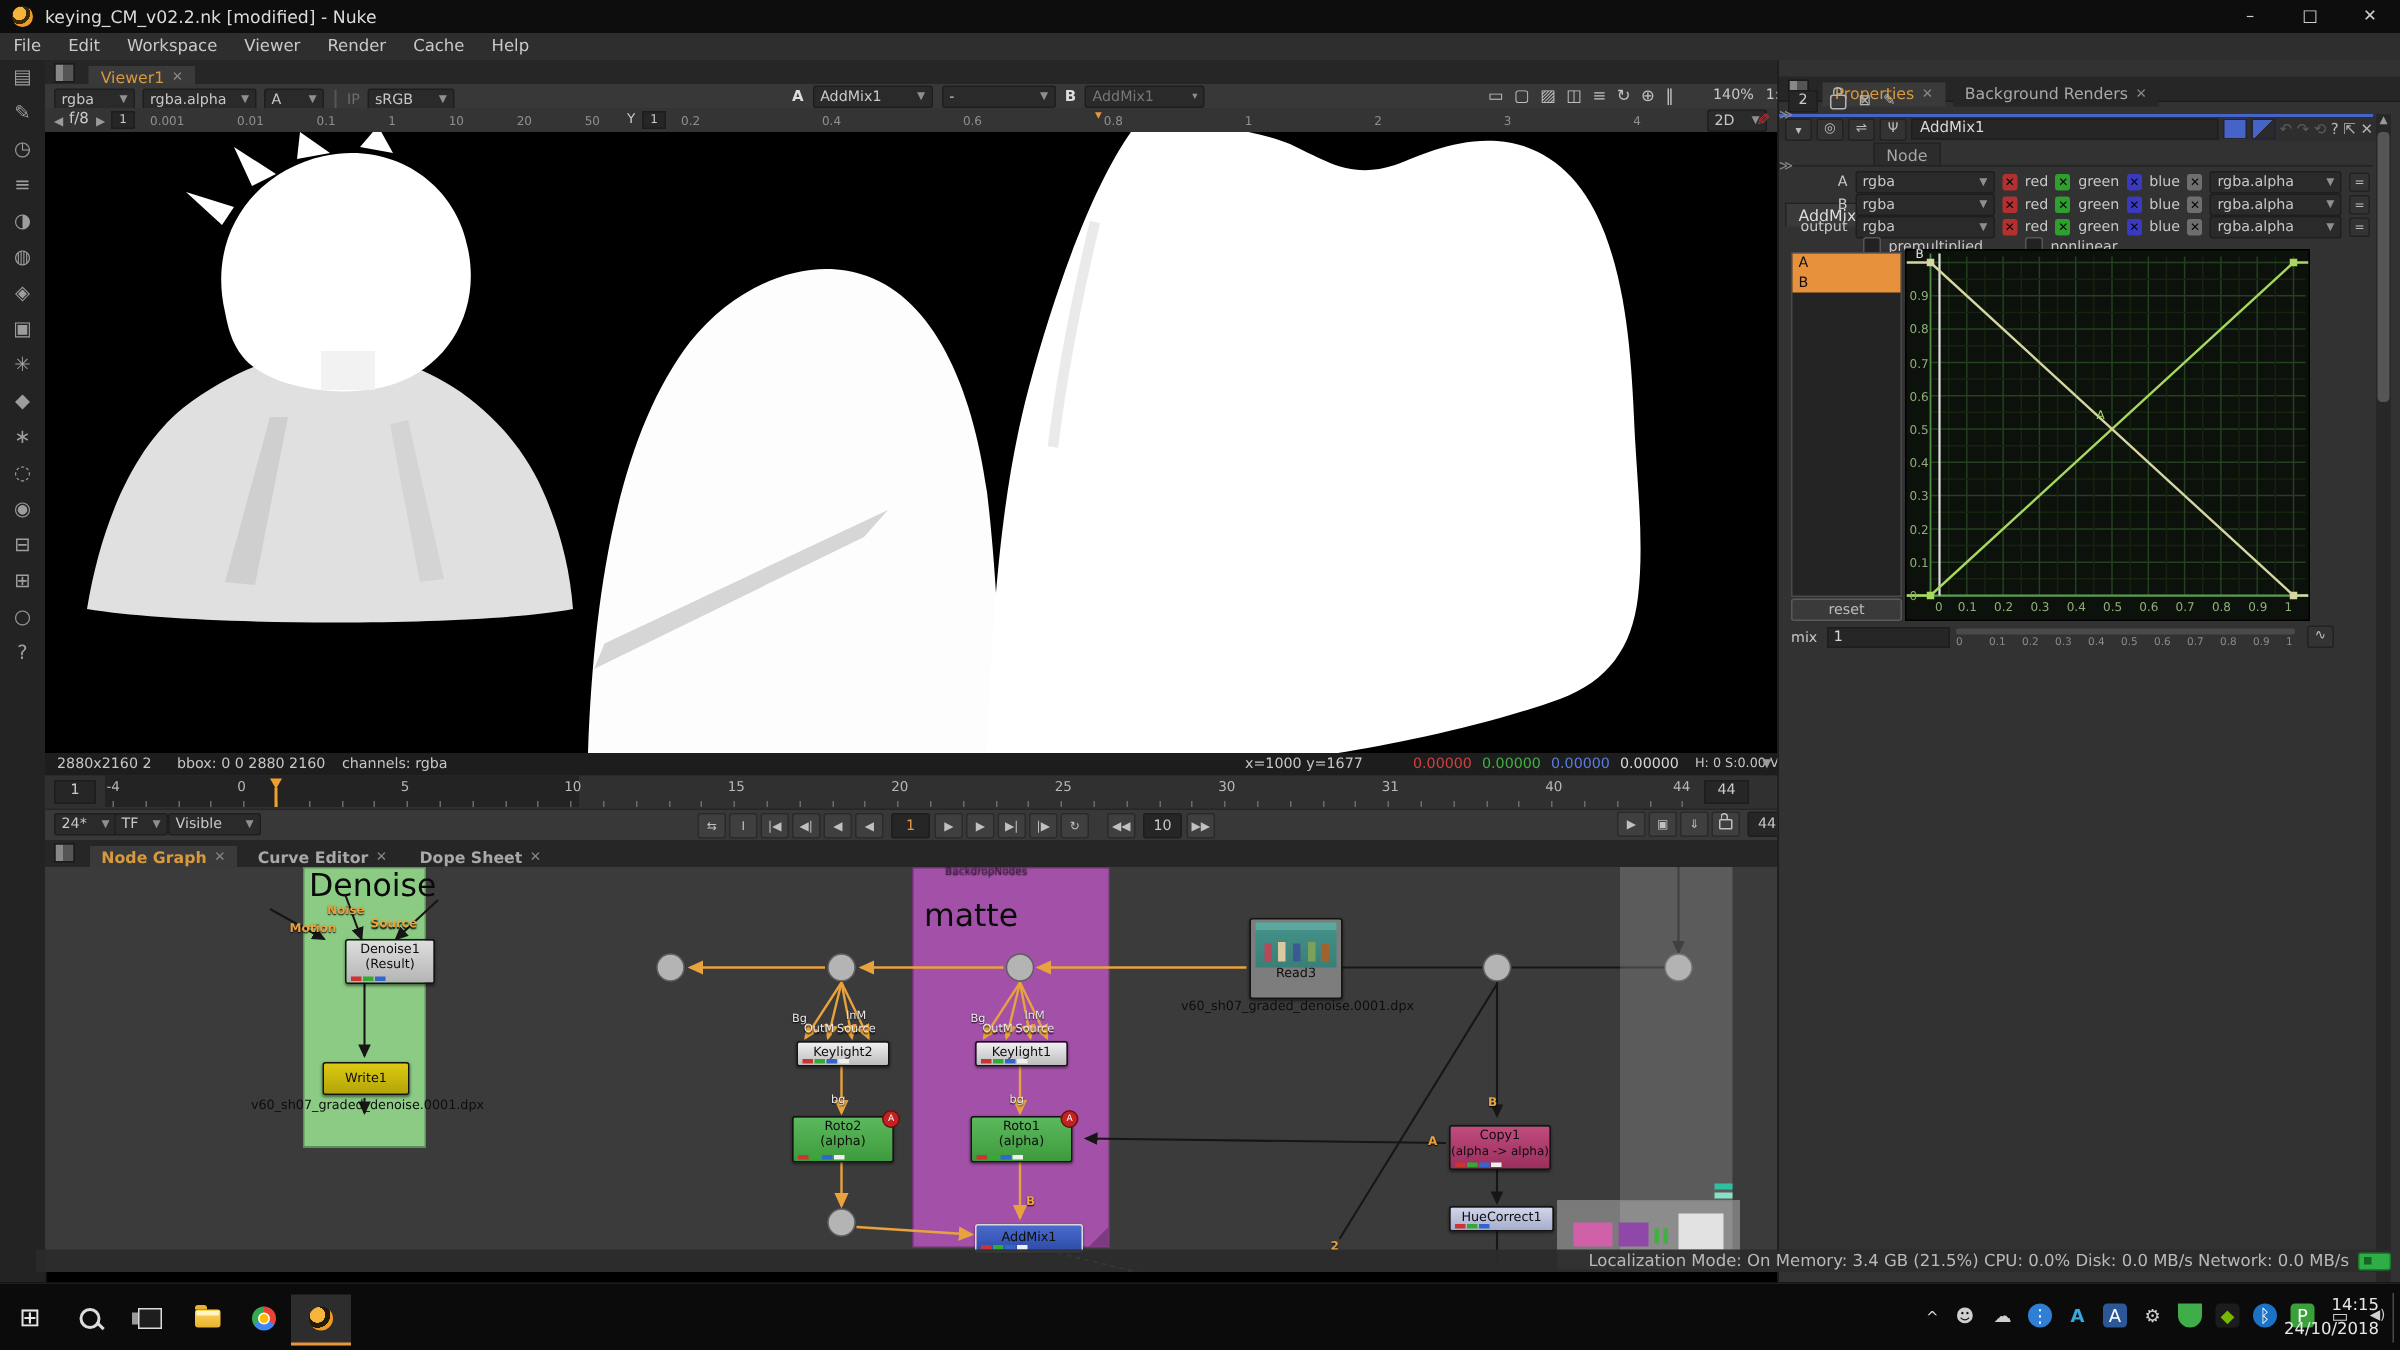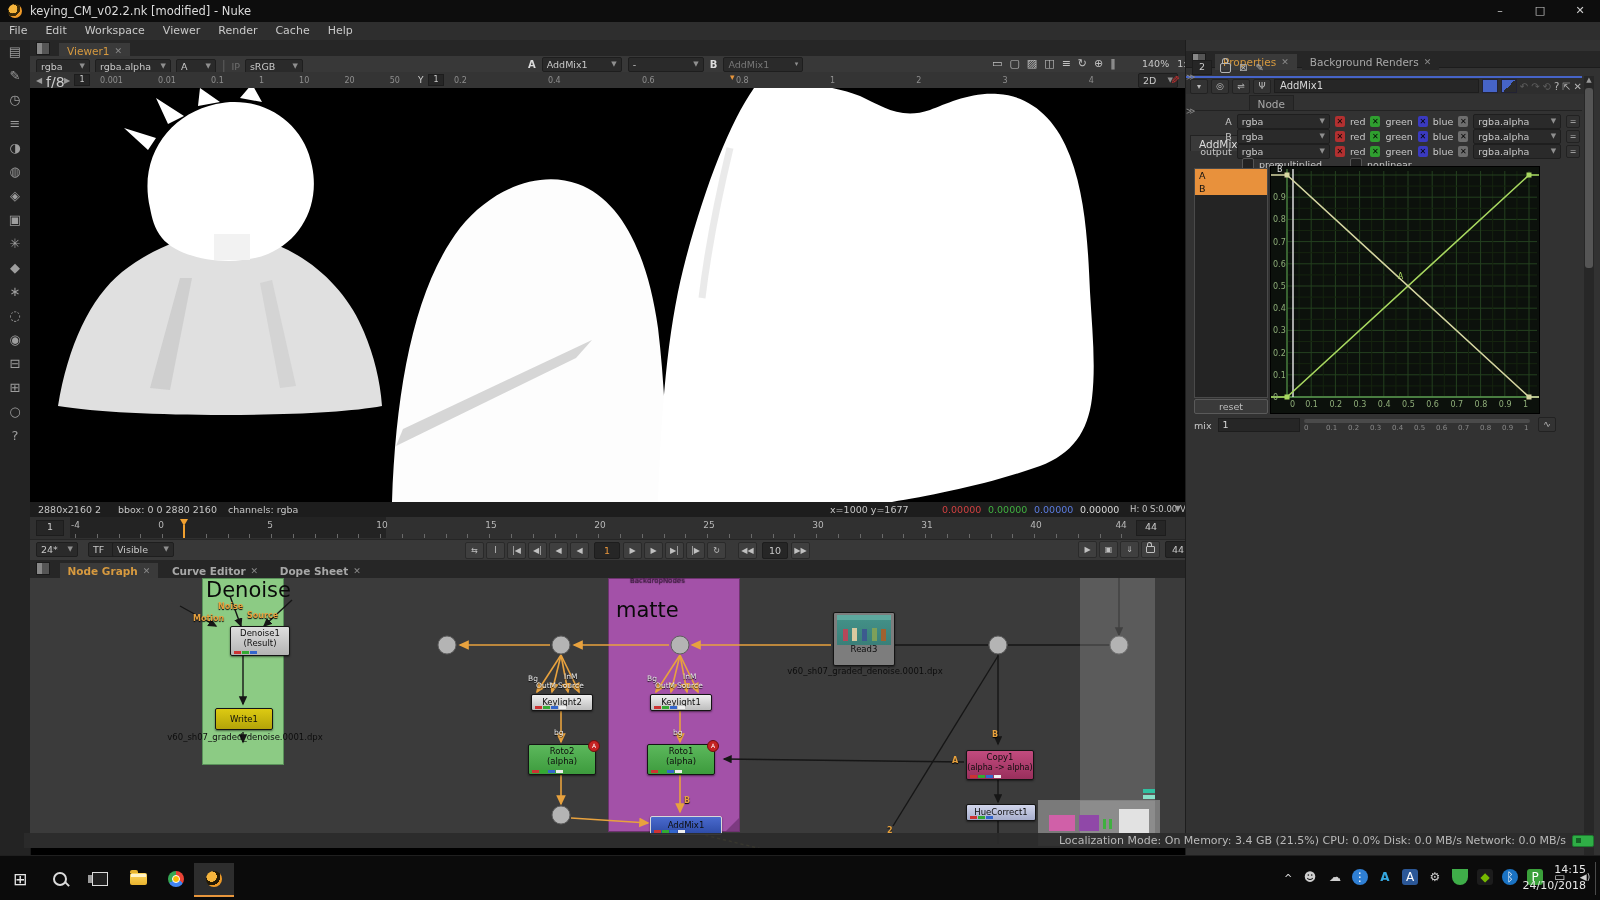--- a/index.html
+++ b/index.html
@@ -169,21 +169,21 @@
     </div>
   <div class="abs" style="left:1112px;top:2px;display:flex;gap:8px;color:#c8c8c8;font-size:9.5px;">
     <span>140%</span>
     <span>1:1</span>
     <span style="color:#8f8f8f;font-size:7px;margin-top:2px;">▼</span>
   </div>
 </div>
 
 <div class="abs" id="viewer-ruler">
   <span class="abs" style="left:6px;top:4px;color:#9a9a9a;">◀</span>
-  <span class="abs" style="left:16px;top:2px;color:#cdcdcd;font-size:14px;">f/8</span>
+  <span class="abs" style="left:16px;top:2px;color:#cdcdcd;font-size:10px;">f/8</span>
   <span class="abs" style="left:34px;top:4px;color:#9a9a9a;">▶</span>
   <span class="abs" style="left:44px;top:2px;width:14px;height:10px;background:#262626;border:1px solid #1d1d1d;color:#ccc;text-align:center;font-size:8px;">1</span>
   <div class="tick-row" id="gain-ticks" style="left:70px;width:300px;">
       <span>0.001</span>
       <span>0.01</span>
       <span>0.1</span>
       <span>1</span>
       <span>10</span>
       <span>20</span>
       <span>50</span>
@@ -314,21 +314,21 @@
       <span class="tl-lab" style="left: 1000.2px;">40</span>
       <span class="tl-lab" style="left: 1085.4px;">44</span>
       <div style="position: absolute; top: 2px; left: 150px; width: 0px; height: 0px; border-left: 4px solid transparent; border-right: 4px solid transparent; border-top: 7px solid rgb(240, 160, 48);"></div>
       <div style="position: absolute; top: 8px; left: 153px; width: 2px; height: 13px; background: rgb(240, 160, 48);"></div>
     </div>
   <div id="tl-transport">
     <span class="nkselect abs" style="left:6px;top:3px;width:32px;">
         <span>24*</span>
         <span class="car">▼</span>
       </span>
-    <span class="nkselect abs" style="left:58px;top:3px;width:26px;align-items:center;">
+    <span class="nkselect abs" style="left:46px;top:3px;width:26px;align-items:center;">
         <span>TF</span>
         <span class="car">▼</span>
       </span>
     <span class="nkselect abs" style="left:82px;top:3px;width:52px;">
         <span>Visible</span>
         <span class="car">▼</span>
       </span>
     <div class="abs" id="tr-center" style="left:435px;top:2px;display:flex;align-items:center;">
         <span class="tbtn">⇆</span>
         <span class="tbtn">I</span>

